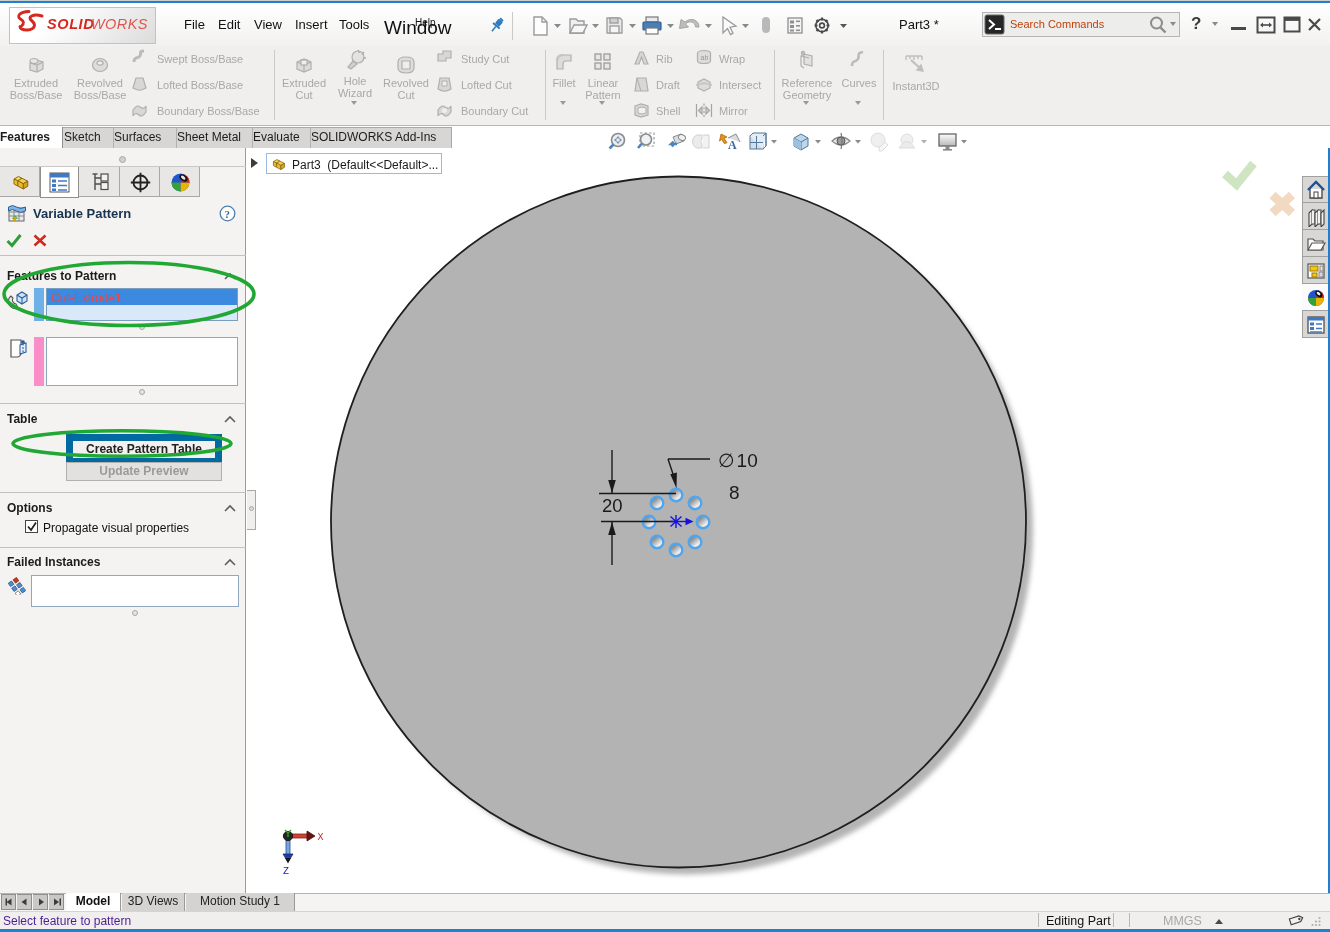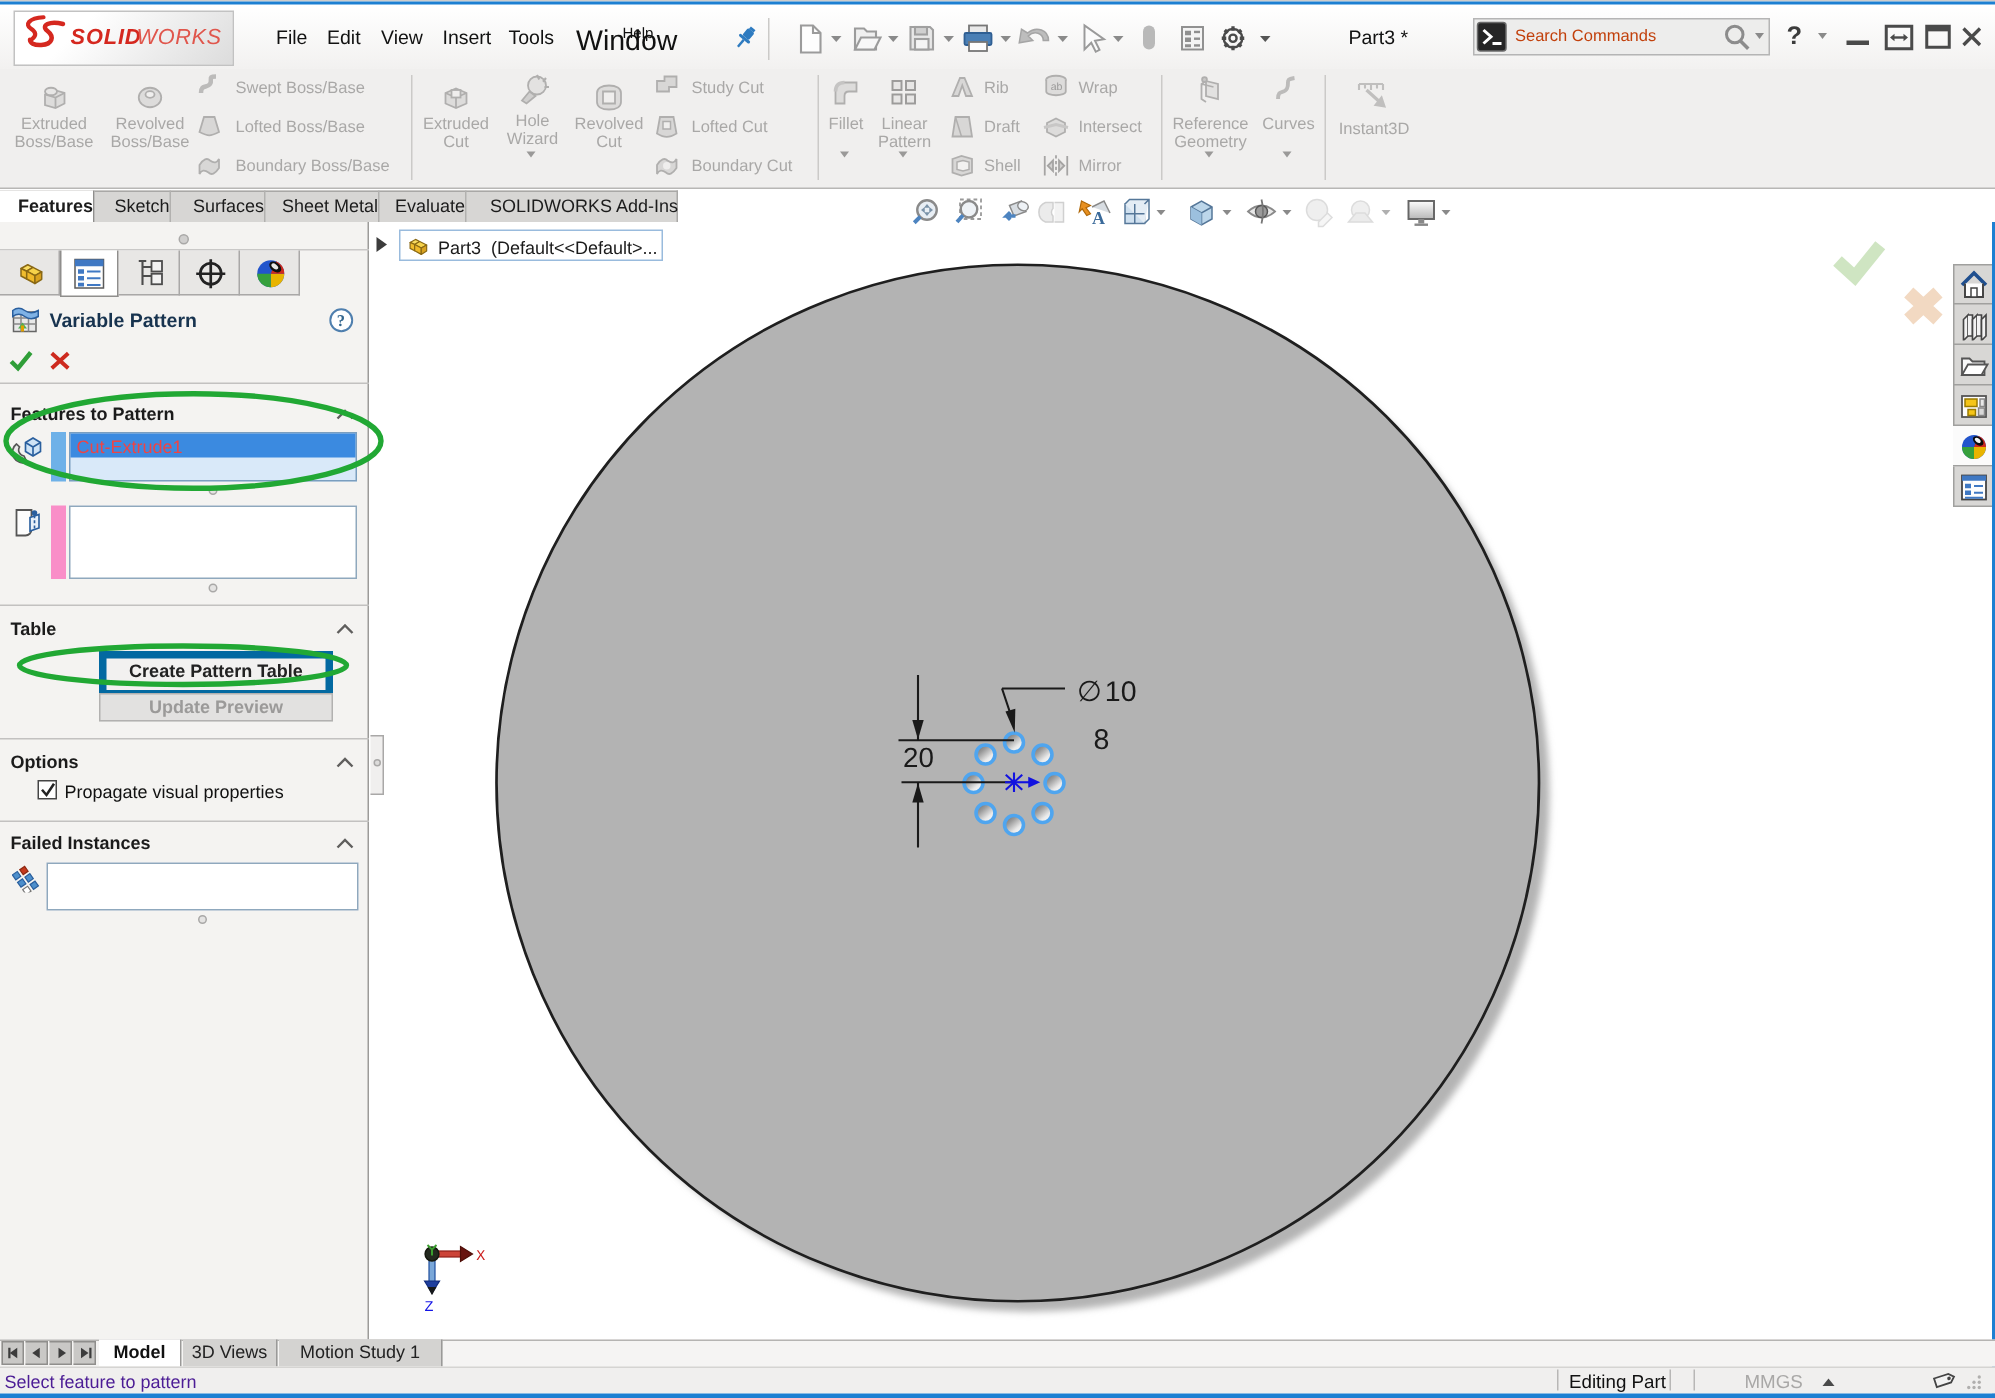--- a/index.html
+++ b/index.html
@@ -294,21 +294,21 @@
         <path d="M3 4 h16 M3 4 v4 M7 4 v3 M11 4 v4 M15 4 v3 M19 4 v4" stroke-dasharray="none"></path>
         <path d="M8 8 l10 9" stroke-width="2.2"></path>
         <path d="M14 18 l6 1 l-2 -6 z" fill="#c0bfbe"></path>
       </g>
     </svg>
 <div class="rlbl" style="left:888px;top:80px;width:56px">Instant3D</div>
 </div>
 
 <div class="abs" id="tabrow" style="left:0;top:127px;width:452px;height:21px;background:#d7d6d4;border:1px solid #a9a8a6;border-bottom:none;border-left:none"></div>
 <style>
-.ctab{position:absolute;top:127px;height:35px;font-size:12px;color:#1c1c1c;text-align:right;line-height:21px;border-right:1px solid #b2b1af}
+.ctab{position:absolute;top:127px;height:35px;font-size:12px;color:#1c1c1c;text-align:left;line-height:21px;border-right:1px solid #b2b1af}
 </style>
 <div class="ctab" style="left:0;width:63px;background:#fff;border-right:1px solid #8f8e8c;font-weight:bold">Features</div>
 <div class="ctab" style="left:64px;width:50px">Sketch</div>
 <div class="ctab" style="left:114px;width:63px">Surfaces</div>
 <div class="ctab" style="left:177px;width:76px">Sheet Metal</div>
 <div class="ctab" style="left:253px;width:58px">Evaluate</div>
 <div class="ctab" style="left:311px;width:141px;border-right:none">SOLIDWORKS Add-Ins</div>
 
 <div class="abs" id="leftpanel" style="left:0;top:148px;width:246px;height:745px;background:#f4f3f1;border-right:1px solid #9c9b99"></div>
 <div id="panelcontent">
@@ -419,21 +419,21 @@
 </svg>
 <div class="abs" style="left:34px;top:337px;width:10px;height:49px;background:#f98ec8"></div>
 <div class="abs" style="left:46px;top:337px;width:192px;height:49px;background:#fff;border:1px solid #8fa8bd"></div>
 <div class="abs" style="left:139px;top:389px;width:6px;height:6px;border-radius:50%;background:#e4e3e2;border:1px solid #a9a8a7"></div>
 <div class="abs" style="left:0;top:403px;width:246px;height:1px;background:#c2c1c0"></div>
 
 <div class="abs" style="left:7px;top:412px;font-size:12px;font-weight:bold;color:#1b1b1b">Table</div>
 <svg class="ic" style="left:224px;top:415px" width="12" height="8" viewBox="0 0 12 8">
       <path d="M1 7 L6 2 L11 7" fill="none" stroke="#5f5e5d" stroke-width="1.6"></path>
     </svg>
-<div class="abs" style="left:66px;top:434px;width:156px;height:31px;background:#f2f1f0;border:5px solid #0369a1;text-align:center;line-height:17px;font-size:12px;font-weight:bold;color:#222">Create Pattern Table</div>
+<div class="abs" style="left:66px;top:434px;width:156px;height:31px;background:#f2f1f0;border:7px solid #0369a1;text-align:center;line-height:17px;font-size:12px;font-weight:bold;color:#222">Create Pattern Table</div>
 <div class="abs" style="left:66px;top:462px;width:156px;height:19px;background:#e2e1e0;border:1px solid #b2b1b0;text-align:center;line-height:17px;font-size:12px;font-weight:bold;color:#9b9a99">Update Preview</div>
 <div class="abs" style="left:0;top:492px;width:246px;height:1px;background:#c2c1c0"></div>
 
 <div class="abs" style="left:7px;top:501px;font-size:12px;font-weight:bold;color:#1b1b1b">Options</div>
 <svg class="ic" style="left:224px;top:504px" width="12" height="8" viewBox="0 0 12 8">
       <path d="M1 7 L6 2 L11 7" fill="none" stroke="#5f5e5d" stroke-width="1.6"></path>
     </svg>
 <div class="abs" style="left:25px;top:520px;width:13px;height:13px;background:#fff;border:1px solid #454545"></div>
 <svg class="ic" style="left:26px;top:521px" width="12" height="11" viewBox="0 0 12 11">
       <path d="M2 5.5 l3 3.5 L10 1.5" fill="none" stroke="#222" stroke-width="1.7"></path>

